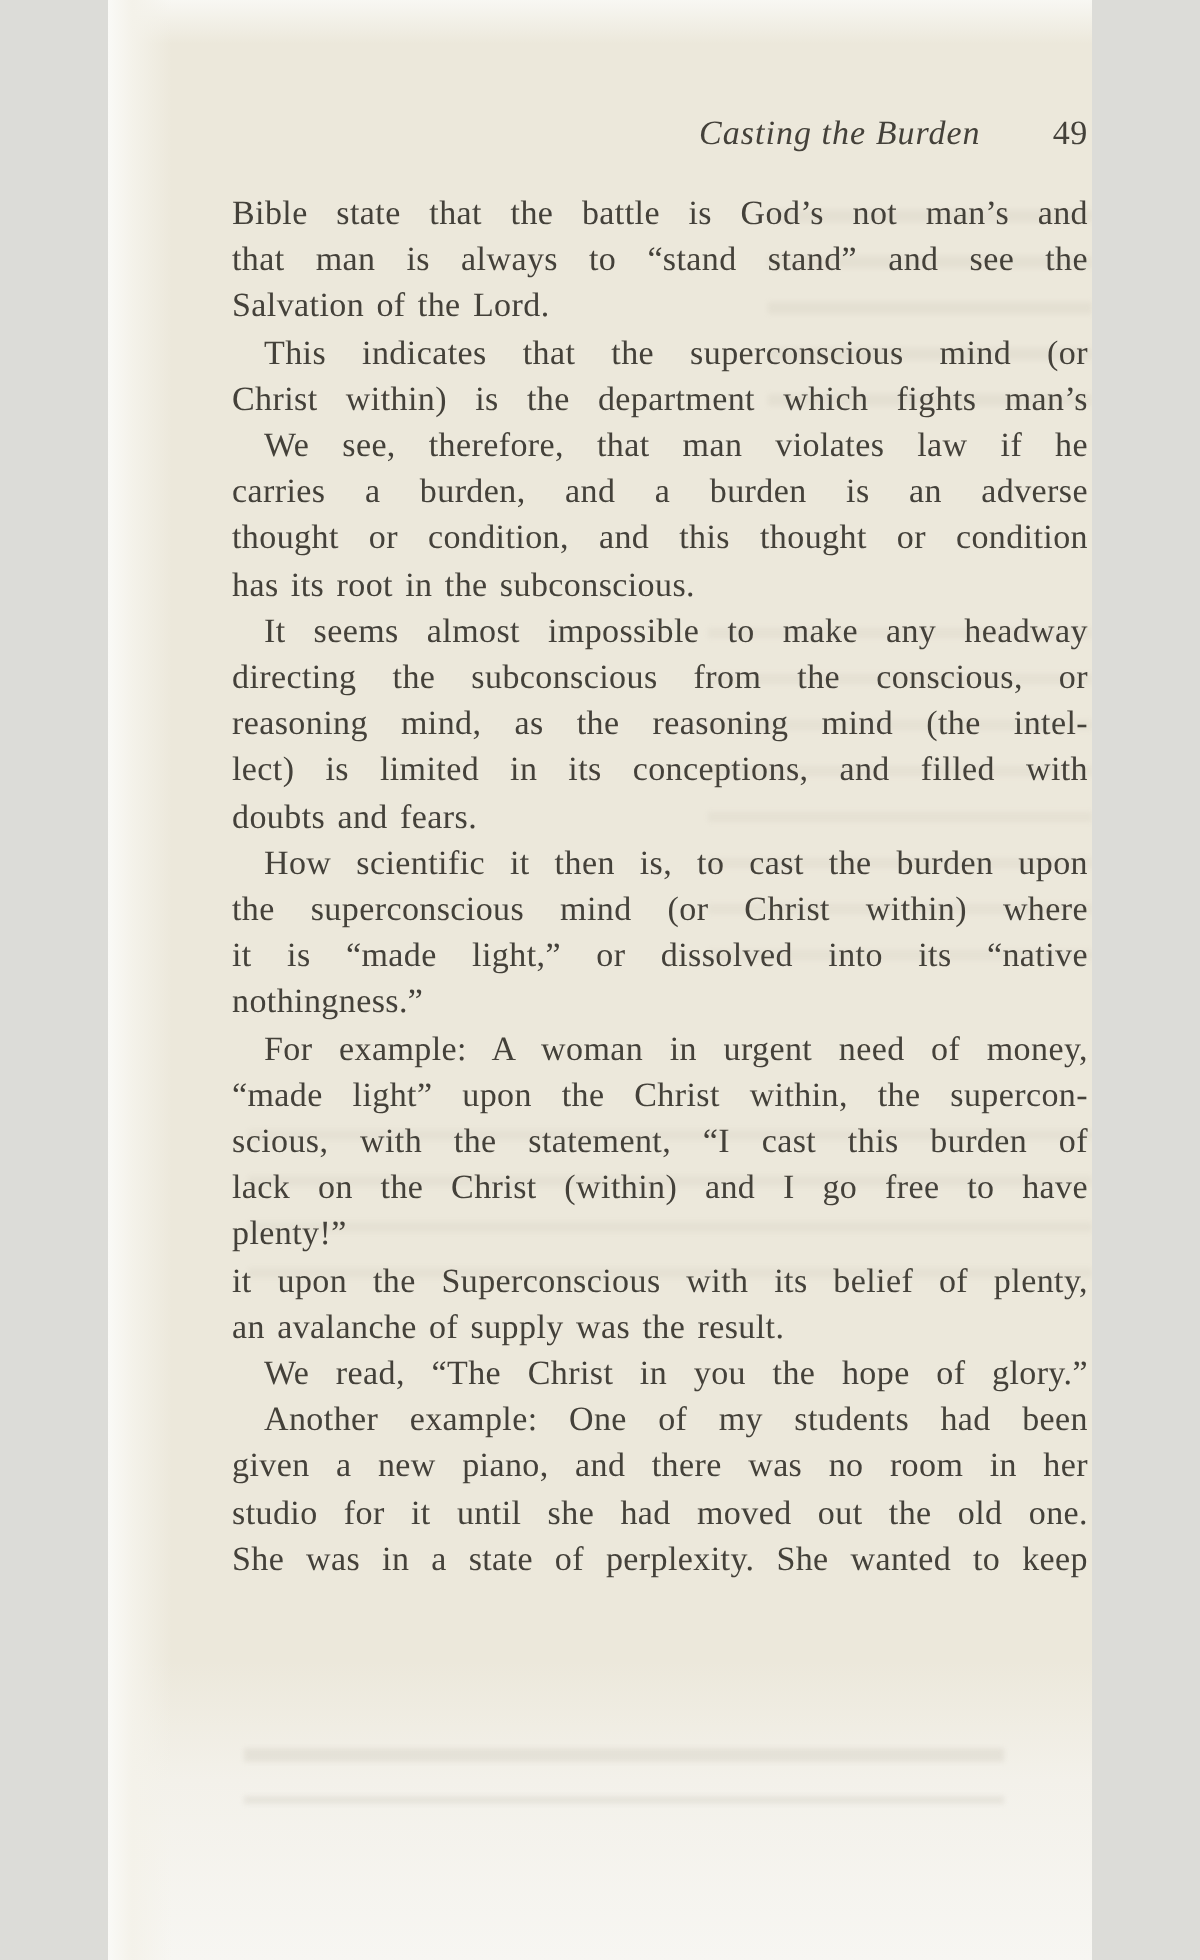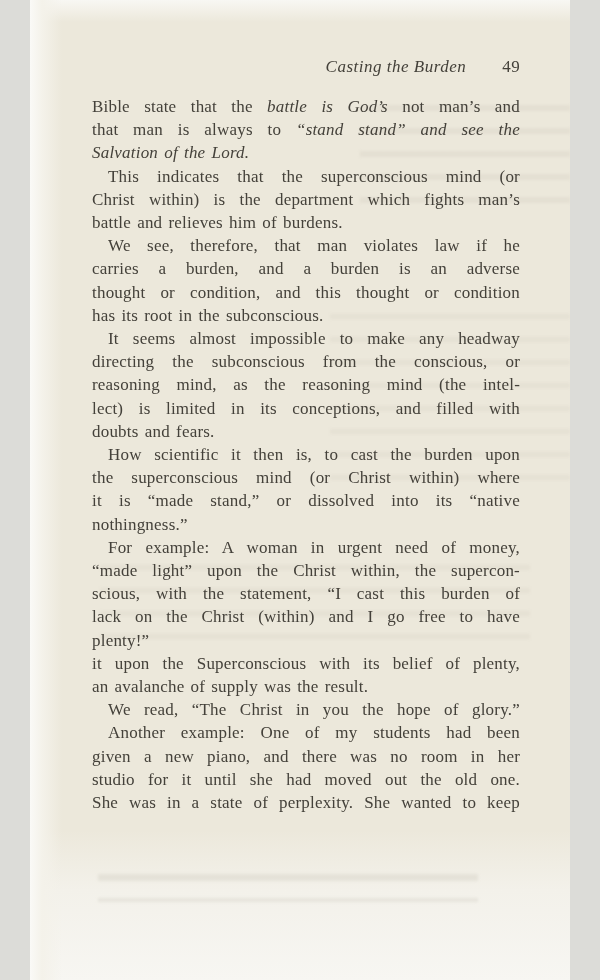--- a/index.html
+++ b/index.html
@@ -2,21 +2,21 @@
 <html style="--paper: #ece8db; --ink: #44413a;"><head>
 <meta charset="utf-8">
 <style>
   :root{
     --paper:#ece8db;
     --ink:#44413a;
   }
   html,body{margin:0;padding:0;background:#dcdcd8;}
   .page{
     position:relative;
-    width:540px;height:980px;
+    width:492px;height:980px;
     margin:0 auto;
     overflow:hidden;
     font-family:"Liberation Serif","DejaVu Serif",serif;
     color:var(--ink);
     background:
       linear-gradient(90deg, #fafaf7 0px, #f4f2ea 12px, rgba(244,242,234,0) 32px),
       linear-gradient(180deg, rgba(250,250,247,.85) 0px, rgba(250,250,247,0) 22px),
       linear-gradient(0deg, #f7f6f2 0px, #f3f1ea 90px, rgba(243,241,234,0) 150px),
       var(--paper);
   }
@@ -46,60 +46,59 @@
     letter-spacing:.012em;
   }
   .para{margin:0;}
   .line{
     text-align:justify;
     text-align-last:justify;
     white-space:normal;
   }
   .line.unjust{text-align-last:left;word-spacing:.10em;}
   .line.ind{text-indent:16px;}
-  .it{font-style:italic;}
+  .it{}
 </style>
 </head>
 <body>
 
 <div class="page">
   <div class="bleed"></div>
 
   <div class="running-header">
     <span class="rh-title">Casting the Burden</span><span class="rh-num">49</span>
   </div>
 
   <div class="bodytext">
       <div class="para">
         <div class="line"><span>Bible state that the </span><span class="it">battle is God’s</span><span> not man’s and</span></div>
         <div class="line"><span>that man is always to </span><span class="it">“stand stand” and see the</span></div>
         <div class="line unjust"><span class="it">Salvation of the Lord.</span></div>
       </div>
       <div class="para">
         <div class="line ind"><span>This indicates that the superconscious mind (or</span></div>
         <div class="line"><span>Christ within) is the department which fights man’s</span></div>
-        <div class="line unjust"><span>battle and relieves him of burdens.</span></div>
       </div>
       <div class="para">
         <div class="line ind"><span>We see, therefore, that man violates law if he</span></div>
         <div class="line"><span>carries a burden, and a burden is an adverse</span></div>
         <div class="line"><span>thought or condition, and this thought or condition</span></div>
         <div class="line unjust"><span>has its root in the subconscious.</span></div>
       </div>
       <div class="para">
         <div class="line ind"><span>It seems almost impossible to make any headway</span></div>
         <div class="line"><span>directing the subconscious from the conscious, or</span></div>
         <div class="line"><span>reasoning mind, as the reasoning mind (the intel-</span></div>
         <div class="line"><span>lect) is limited in its conceptions, and filled with</span></div>
         <div class="line unjust"><span>doubts and fears.</span></div>
       </div>
       <div class="para">
         <div class="line ind"><span>How scientific it then is, to cast the burden upon</span></div>
         <div class="line"><span>the superconscious mind (or Christ within) where</span></div>
-        <div class="line"><span>it is “made stand,” or dissolved into its “native</span></div>
+        <div class="line"><span>it is “made light,” or dissolved into its “native</span></div>
         <div class="line unjust"><span>nothingness.”</span></div>
       </div>
       <div class="para">
         <div class="line ind"><span>For example: A woman in urgent need of money,</span></div>
         <div class="line"><span>“made light” upon the Christ within, the supercon-</span></div>
         <div class="line"><span>scious, with the statement, “I cast this burden of</span></div>
         <div class="line"><span>lack on the Christ (within) and I go free to have</span></div>
         <div class="line unjust"><span>plenty!”</span></div>
       </div>
       <div class="para">

